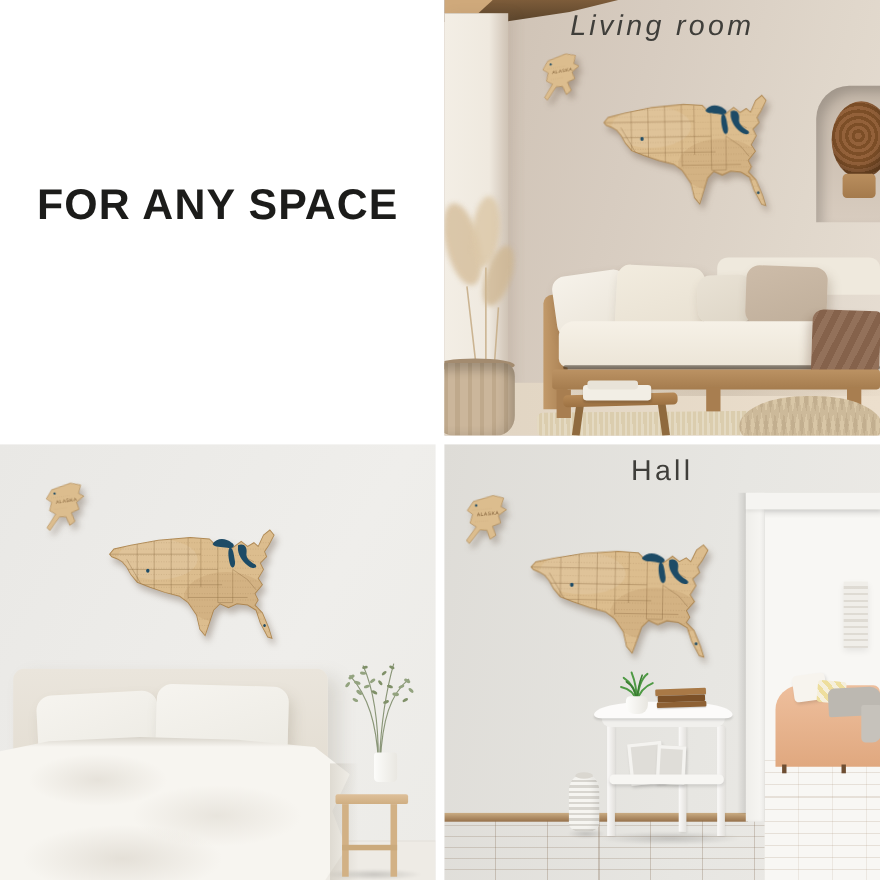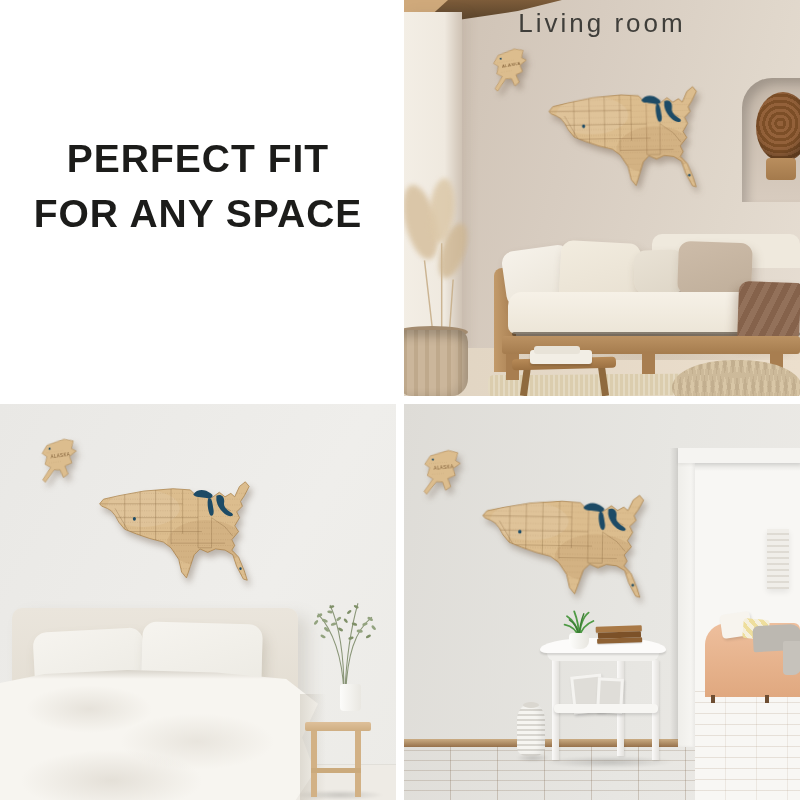--- a/index.html
+++ b/index.html
@@ -10,21 +10,21 @@
   
   .q-headline{background:#fff;display:flex;flex-direction:column;align-items:center;justify-content:center;padding-bottom:22px;}
   .hl{font-weight:800;font-size:39px;line-height:1.4;letter-spacing:1px;color:#1c1c1a;white-space:nowrap;}
   
   .scene-title{position:absolute;top:8px;left:0;width:100%;text-align:center;
     font-size:26px;font-weight:300;letter-spacing:3px;color:#3f3e3a;z-index:40;}
   .scene svg.usa,.scene svg.ak{position:absolute;z-index:30;filter:drop-shadow(3px 5px 3px rgba(80,60,40,.32));}
   .abs{position:absolute;}
   .shadow-ell{position:absolute;background:radial-gradient(closest-side,rgba(0,0,0,.16),transparent);border-radius:50%;filter:blur(1px);}
   
-  .living{background:linear-gradient(105deg,#cdc0b2 0%,#d7ccc0 40%,#e0d7cb 75%,#e7ded3 100%);}
+  .living{background:linear-gradient(105deg,#cdc0b2 0%,#d7ccc0 40%,#e0d7cb 75%,#e7ded3 100%);font-style:italic;}
   .lr-beam{left:0;top:0;width:158px;height:20px;background:linear-gradient(180deg,#7d5c3a,#59432a);
     clip-path:polygon(0 0,100% 0,72% 55%,34% 100%,0 100%);}
   .lr-beamlite{left:0;top:0;width:44px;height:12px;background:#cfa97b;clip-path:polygon(0 0,100% 0,70% 100%,0 100%);}
   .lr-col{left:0;top:12px;width:58px;height:340px;background:linear-gradient(90deg,#f3eee5 0%,#efe9df 70%,#d7ccbf 92%,#cfc3b5 100%);box-shadow:6px 0 10px rgba(120,100,80,.12);}
   .lr-floor{left:0;top:348px;width:396px;height:48px;background:linear-gradient(90deg,#e0d4c2,#ecdfcd);}
   .lr-niche{left:338px;top:78px;width:62px;height:124px;background:linear-gradient(180deg,#c4b7a9,#d8ccbf);
     border-radius:30px 0 0 0;box-shadow:inset 6px 6px 10px rgba(0,0,0,.18);}
   .lr-basket{left:352px;top:92px;width:54px;height:70px;border-radius:50%;
     background:repeating-radial-gradient(circle at 45% 45%,#93613a 0 3px,#7c4e27 3px 6px);
     box-shadow:inset -4px -6px 10px rgba(0,0,0,.3);}
@@ -160,21 +160,20 @@
       <circle cx="21" cy="15" r="1.4" fill="#1d4b66"></circle>
       <text x="21" y="28" font-size="6" letter-spacing="0.5" font-family="Liberation Sans, sans-serif" fill="#7b5a33">ALASKA</text>
       <path d="M16,20 H40 M18,34 H34" stroke="#7b5a33" stroke-width="0.5" opacity="0.3" stroke-dasharray="0.9 1.5"></path>
     </g>
   </defs>
 </svg>
 
 <div class="collage">
 
   <section class="q q-headline">
-    <div class="hl">PERFECT FIT</div>
     <div class="hl">FOR ANY SPACE</div>
   </section>
 
   <section class="q scene living">
     <div class="abs lr-beam"></div>
     <div class="abs lr-beamlite"></div>
     <div class="abs lr-col"></div>
     <div class="abs lr-floor"></div>
     <div class="abs lr-niche"></div>
     <div class="abs lr-basket"></div>
@@ -305,20 +304,21 @@
       </g>
     </svg>
     <div class="abs hall-ppot"></div>
     <div class="abs hall-books">
       <div class="hb1"></div>
       <div class="hb2"></div>
       <div class="hb3"></div>
     </div>
     <div class="abs hall-vmouth"></div>
     <div class="abs hall-vase"></div>
+    <div class="scene-title">Hall</div>
     <svg class="ak" viewBox="0 0 70 70">
         <use href="#g-alaska"></use>
       </svg>
     <svg class="usa" viewBox="0 0 170 95" preserveAspectRatio="none">
         <use href="#g-usa"></use>
       </svg>
   </section>
 
 </div>
 

